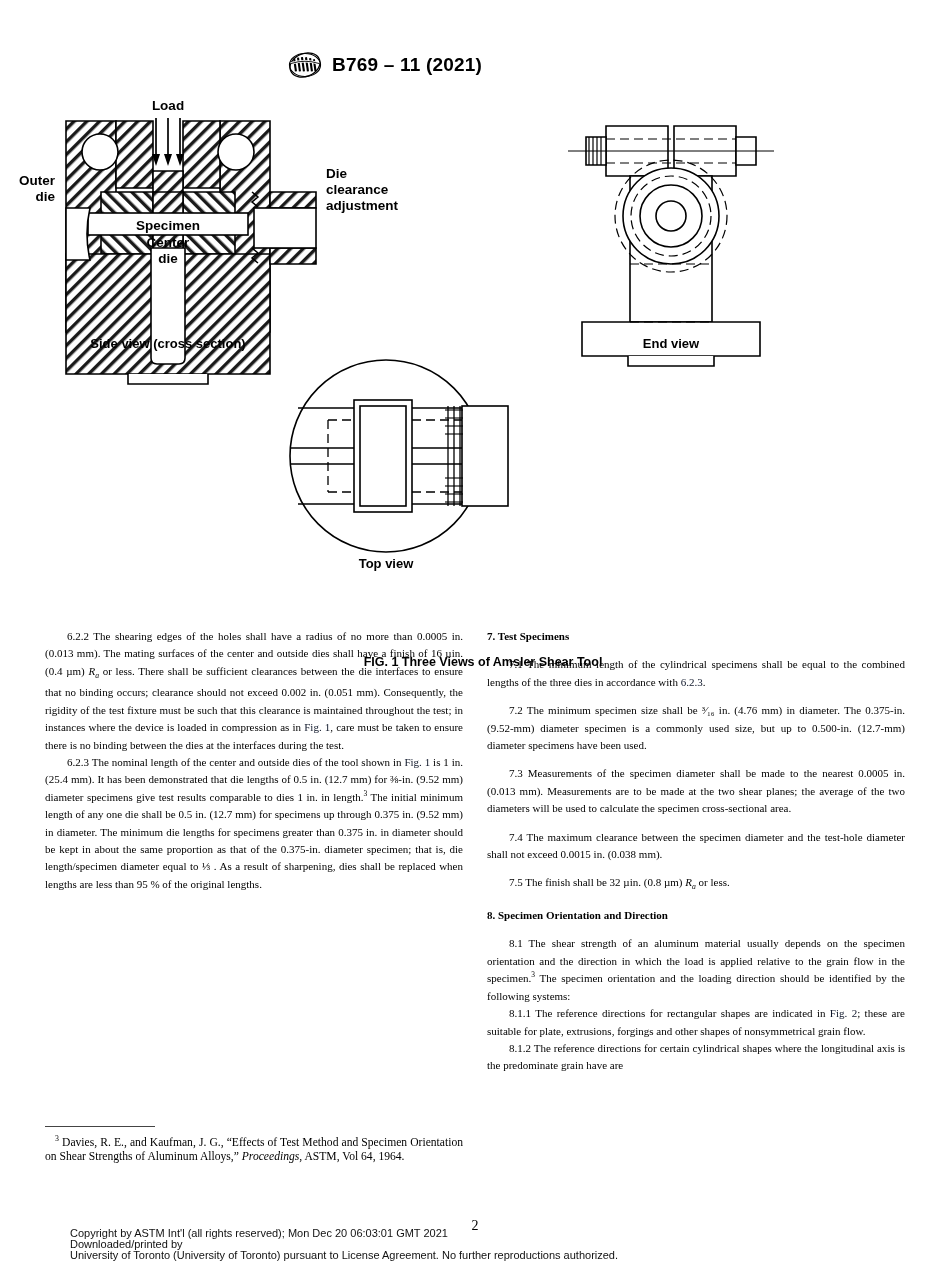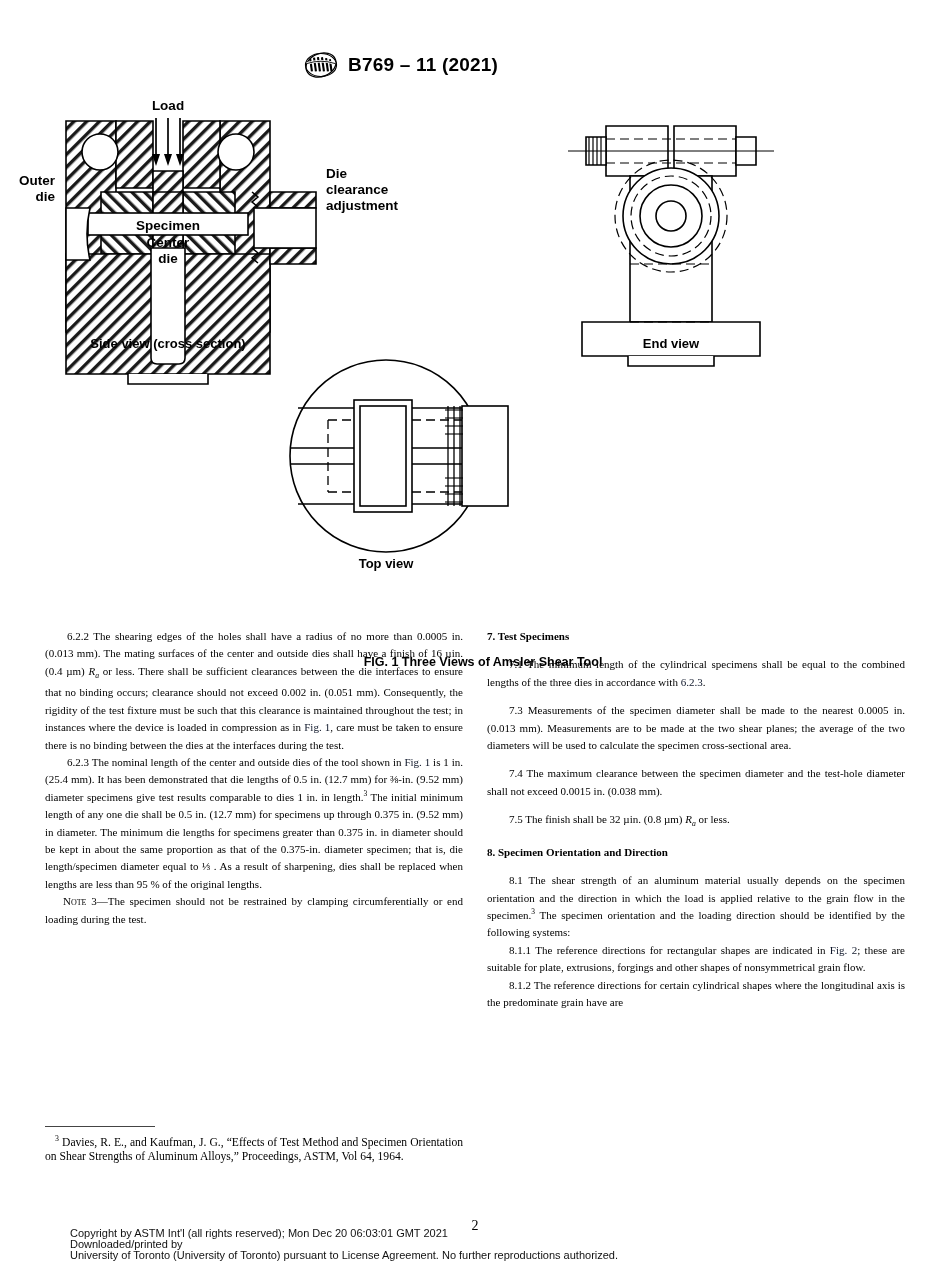--- a/index.html
+++ b/index.html
@@ -8,21 +8,21 @@
     background:#ffffff;
     font-family:"Liberation Serif", serif;
     color:#000;
     position:relative;
     overflow:hidden;
   }
   .page { position:relative; width:950px; height:1272px; }
 
   
   .header {
-    position:absolute; top:52px; left:16px; width:770px;
+    position:absolute; top:52px; left:0; width:770px;
     display:flex; align-items:center; justify-content:center; gap:10px;
   }
   .astm-logo { display:block; }
   .header-title {
     font-family:"Liberation Sans", sans-serif;
     font-weight:bold; font-size:19px; letter-spacing:.2px;
   }
 
   
   .figure-block { position:absolute; top:96px; left:8px; width:950px; }
@@ -59,21 +59,21 @@
   .xref { color:#0f172a; }
   .note {
     font-size:12.4px;
     line-height:14.4px;
     text-align:justify;
     margin:16px 0 0 0;
     text-indent:18px;
   }
   .sc { font-variant:small-caps; }
   sup { font-size:.68em; vertical-align:super; line-height:0; }
-  .ital { }
+  .ital { font-style:italic; }
   .rsub { font-style:italic; }
   .rsub sub { font-style:italic; font-size:.7em; }
 
   .footnote-wrap { position:absolute; left:45px; top:1126px; width:418px; }
   .fn-rule { width:110px; height:1px; background:#444; margin-bottom:9px; }
   .footnote {
     font-size:11.6px; line-height:13.6px; text-align:justify; margin:0;
     text-indent:10px;
   }
 
@@ -272,34 +272,34 @@
 
     <div class="fig-caption">FIG. 1  Three Views of Amsler Shear Tool</div>
   </div>
 
   <div class="col col-left">
 
     <p class="ind"><span>6.2.2  The shearing edges of the holes shall have a radius of no more than 0.0005 in. (0.013 mm). The mating surfaces of the center and outside dies shall have a finish of 16 µin. (0.4 µm) </span><span class="rsub"><span>R</span><sub>a</sub></span><span> or less. There shall be sufficient clearances between the die interfaces to ensure that no binding occurs; clearance should not exceed 0.002 in. (0.051 mm). Consequently, the rigidity of the test fixture must be such that this clearance is maintained throughout the test; in instances where the device is loaded in compression as in </span><span class="xref">Fig. 1</span><span>, care must be taken to ensure there is no binding between the dies at the interfaces during the test.</span></p>
 
     <p class="ind"><span>6.2.3  The nominal length of the center and outside dies of the tool shown in </span><span class="xref">Fig. 1</span><span> is 1 in. (25.4 mm). It has been demonstrated that die lengths of 0.5 in. (12.7 mm) for ⅜-in. (9.52 mm) diameter specimens give test results comparable to dies 1 in. in length.</span><sup>3</sup><span> The initial minimum length of any one die shall be 0.5 in. (12.7 mm) for specimens up through 0.375 in. (9.52 mm) in diameter. The minimum die lengths for specimens greater than 0.375 in. in diameter should be kept in about the same proportion as that of the 0.375-in. diameter specimen; that is, die length/specimen diameter equal to ⅓ . As a result of sharpening, dies shall be replaced when lengths are less than 95 % of the original lengths.</span></p>
 
-    <p class="note"><span class="sc">Note</span><span> 3—The specimen should not be restrained by clamping circumferentially or end loading during the test.</span></p>
   </div>
 
   <div class="footnote-wrap">
     <div class="fn-rule"></div>
     <p class="footnote"><sup>3</sup><span> Davies, R. E., and Kaufman, J. G., “Effects of Test Method and Specimen Orientation on Shear Strengths of Aluminum Alloys,” </span><span class="ital">Proceedings</span><span>, ASTM, Vol 64, 1964.</span></p>
   </div>
 
   <div class="col col-right">
 
     <p class="sec-head">7.  Test Specimens</p>
 
     <p class="ind gap"><span>7.1  The minimum length of the cylindrical specimens shall be equal to the combined lengths of the three dies in accordance with </span><span class="xref">6.2.3</span><span>.</span></p>
 
+    <p class="ind gap">7.2  The minimum specimen size shall be ³⁄₁₆ in. (4.76 mm) in diameter. The 0.375-in. (9.52-mm) diameter specimen is a commonly used size, but up to 0.500-in. (12.7-mm) diameter specimens have been used.</p>
 
     <p class="ind gap">7.3  Measurements of the specimen diameter shall be made to the nearest 0.0005 in. (0.013 mm). Measurements are to be made at the two shear planes; the average of the two diameters will be used to calculate the specimen cross-sectional area.</p>
 
     <p class="ind gap">7.4  The maximum clearance between the specimen diameter and the test-hole diameter shall not exceed 0.0015 in. (0.038 mm).</p>
 
     <p class="ind gap"><span>7.5  The finish shall be 32 µin. (0.8 µm) </span><span class="rsub"><span>R</span><sub>a</sub></span><span> or less.</span></p>
 
     <p class="sec-head gap">8.  Specimen Orientation and Direction</p>
 
     <p class="ind gap"><span>8.1  The shear strength of an aluminum material usually depends on the specimen orientation and the direction in which the load is applied relative to the grain flow in the specimen.</span><sup>3</sup><span> The specimen orientation and the loading direction should be identified by the following systems:</span></p>

